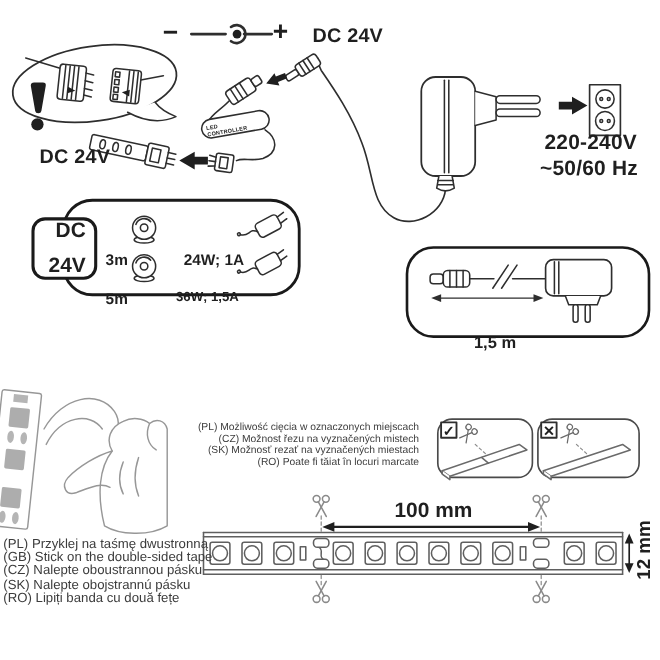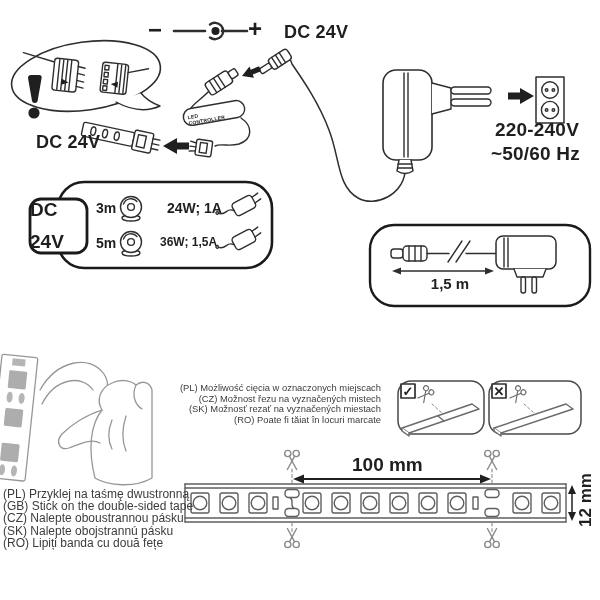--- a/index.html
+++ b/index.html
@@ -1,32 +1,32 @@
 <!DOCTYPE html>
 <html><head>
 <meta charset="utf-8">
 <style>
   html,body{margin:0;padding:0;background:#fff;}
   #page{position:relative;width:600px;height:600px;background:#fff;overflow:hidden;
         font-family:"Liberation Sans",sans-serif;color:#1f1f1f;}
   #art{position:absolute;left:0;top:0;}
   .txt{position:absolute;white-space:nowrap;}
-  .b{font-weight:700;}
+  .b{font-weight:700;margin-top:28px;}
   .sign{font-size:24px;font-weight:600;}
   .bigl{font-size:18px;font-weight:700;letter-spacing:.2px;}
   .note{font-size:12px;line-height:12.2px;color:#3c3c3c;}
   .note2{font-size:9.4px;line-height:10.7px;color:#3c3c3c;text-align:right;white-space:nowrap;}
   .badge{position:absolute;left:30px;top:199px;width:48px;height:54px;display:flex;
-         flex-direction:column;align-items:flex-start;justify-content:center;
+         flex-direction:column;align-items:flex-end;justify-content:center;
          font-size:19px;font-weight:700;line-height:20px;gap:12px;}
   .mark{position:absolute;width:14px;height:14px;display:flex;align-items:center;
         justify-content:center;font-size:13px;font-weight:700;}
   .ctrl{position:absolute;left:188px;top:112px;transform:rotate(-10deg);
         font-size:5px;font-weight:700;line-height:5.6px;letter-spacing:.2px;}
-  .dim100{position:absolute;left:352px;top:454px;width:84px;
+  .dim100{position:absolute;left:352px;top:454px;width:84px;text-align:center;
           font-size:19px;font-weight:700;}
   .dim12{position:absolute;left:576px;top:533px;width:66px;text-align:center;
          font-size:17px;font-weight:700;transform:rotate(-90deg);transform-origin:0 0;}
 </style>
 </head>
 <body>
 
 <div id="page">
 
 <svg id="art" width="600" height="600" viewBox="0 0 600 600">

